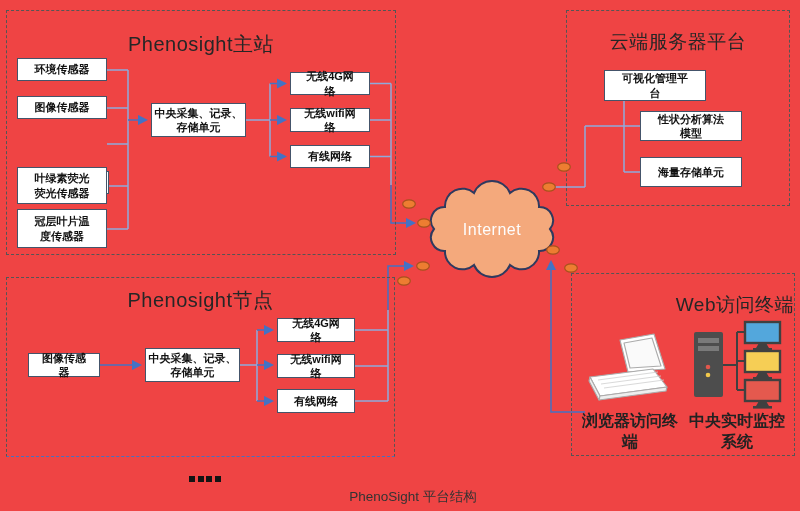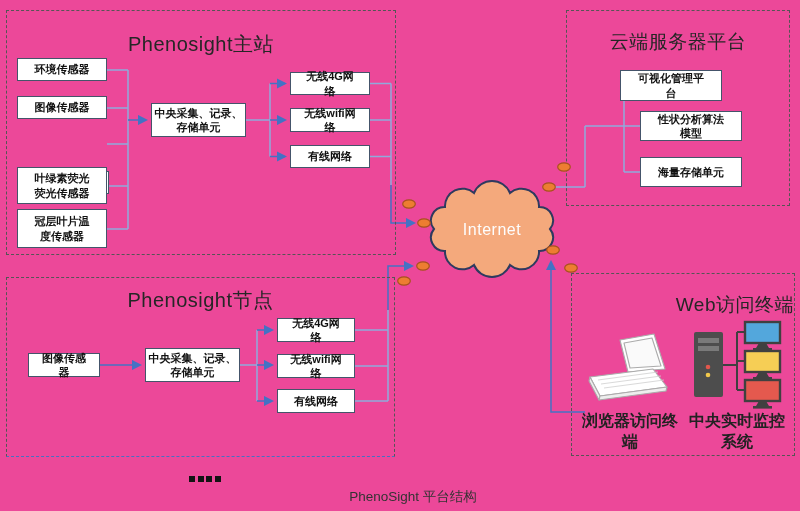--- a/index.html
+++ b/index.html
@@ -1,16 +1,16 @@
 <!DOCTYPE html>
 <html><head>
 <meta charset="utf-8">
 <style>
   html,body{margin:0;padding:0;background:#fff;}
-  #stage{position:relative;width:800px;height:511px;background:#ec4899;overflow:hidden;
+  #stage{position:relative;width:800px;height:511px;background:#ef4444;overflow:hidden;
          font-family:"Liberation Sans",sans-serif;color:#1a1a1a;}
   svg.layer{position:absolute;left:0;top:0;width:800px;height:511px;}
   #underlay{z-index:0;}
   #overlay{z-index:3;pointer-events:none;}
   .panel{position:absolute;border:1.5px dashed #555;box-sizing:border-box;z-index:1;background:transparent;}
   #panel-node{border-color:#555 #555 #4472C4 #555;}
   .panel-title{text-align:center;font-size:20px;font-weight:400;color:#262626;letter-spacing:.5px;}
   .panel-title.small{font-size:19px;}
   .box{position:absolute;box-sizing:border-box;border:1.4px solid #44546A;background:#fff;
        display:flex;align-items:center;justify-content:center;text-align:center;
@@ -133,21 +133,21 @@
   <div class="box" style="left:290px;top:72px;width:80px;height:23px;">无线4G网络</div>
   <div class="box" style="left:290px;top:108px;width:80px;height:24px;">无线wifi网络</div>
   <div class="box" style="left:290px;top:145px;width:80px;height:23px;">有线网络</div>
 
   <div class="box" style="left:28px;top:353px;width:72px;height:24px;">图像传感器</div>
   <div class="box wide" style="left:145px;top:348px;width:95px;height:34px;">中央采集、记录、存储单元</div>
   <div class="box" style="left:277px;top:318px;width:78px;height:24px;">无线4G网络</div>
   <div class="box" style="left:277px;top:354px;width:78px;height:24px;">无线wifi网络</div>
   <div class="box" style="left:277px;top:389px;width:78px;height:24px;">有线网络</div>
 
-  <div class="box" style="left:620px;top:70px;width:102px;height:31px;">可视化管理平台</div>
+  <div class="box" style="left:604px;top:70px;width:102px;height:31px;">可视化管理平台</div>
   <div class="box" style="left:640px;top:111px;width:102px;height:30px;">性状分析算法模型</div>
   <div class="box" style="left:640px;top:157px;width:102px;height:30px;">海量存储单元</div>
 
   <div id="internet-label" style="left:449px;top:221px;width:86px;">Internet</div>
   <div class="iconlabel" style="left:580px;top:411px;width:100px;">浏览器访问终端</div>
   <div class="iconlabel" style="left:687px;top:411px;width:100px;">中央实时监控系统</div>
   <div id="caption" style="left:338px;top:488px;width:150px;">PhenoSight 平台结构</div>
 
   <div id="more-nodes" style="left:189px;top:476px;">
     <div class="sq"></div>

